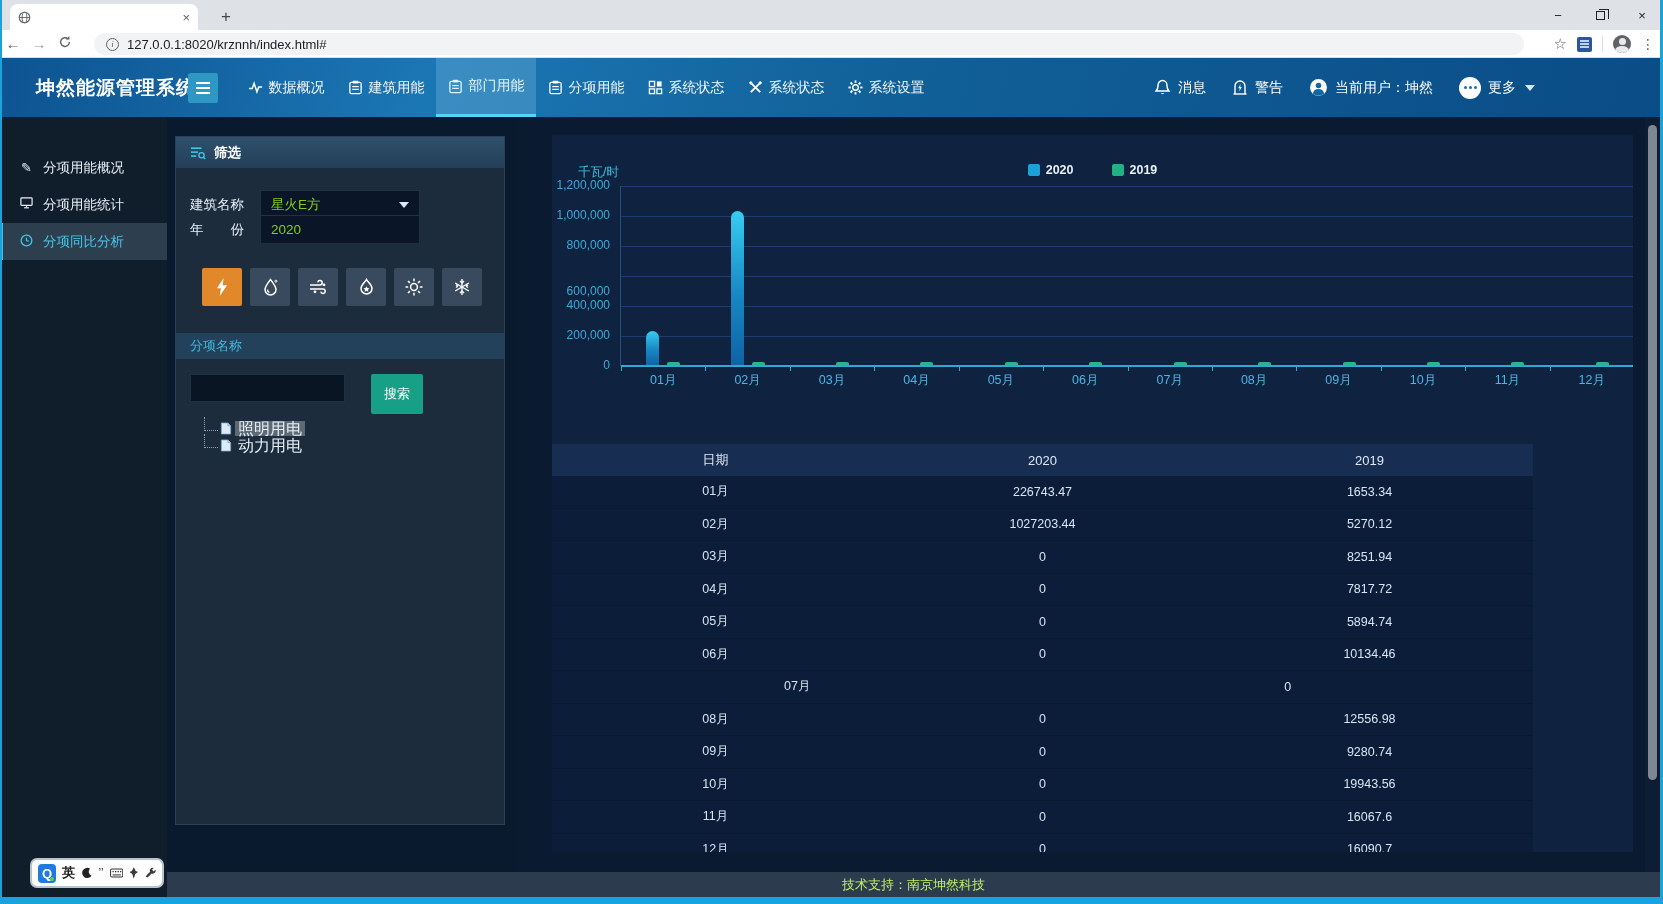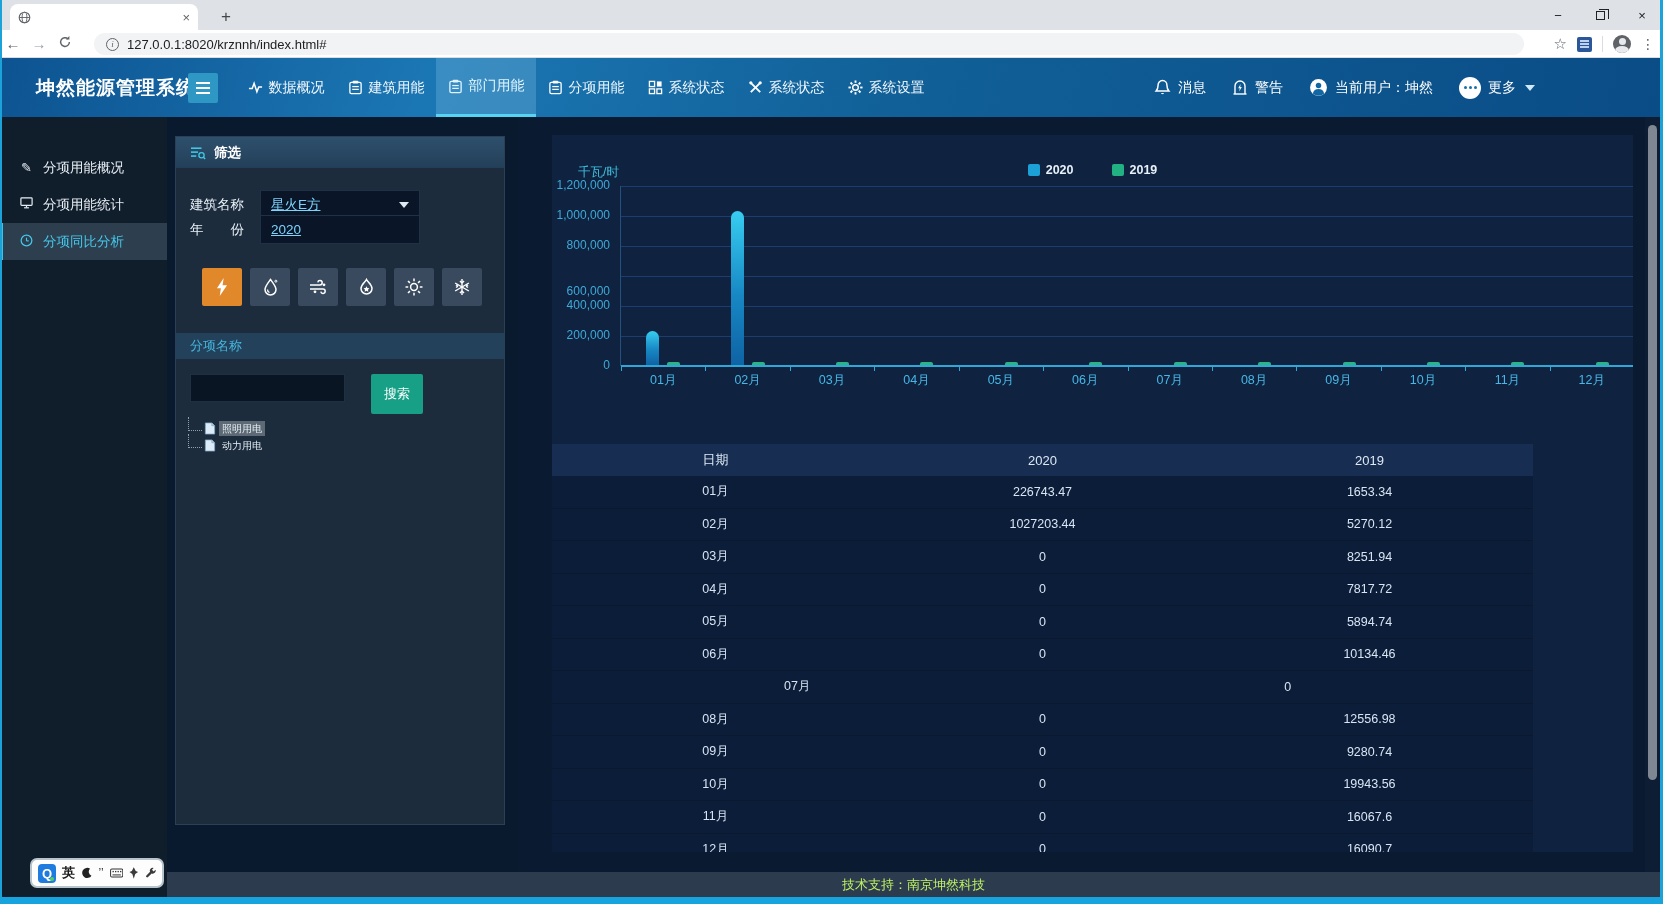--- a/index.html
+++ b/index.html
@@ -74,37 +74,37 @@
   .side-item.active { background:#2d3e4f; border-left:3px solid #39c6e6; padding-left:16px; color:#46c8ea; }
   .side-item .si { width:15px; text-align:center; font-size:13px; }
 
   
   .filter { position:absolute; left:175px; top:136px; width:330px; height:689px; background:#1c2c3d;
     border:1px solid #2b3f55; }
   .filter-head { height:31px; background:linear-gradient(180deg,#2e506d,#233f58); display:flex;
     align-items:center; gap:8px; padding-left:14px; color:#fff; font-size:13.5px; font-weight:bold; }
   .frow { position:absolute; left:14px; display:flex; align-items:center; color:#e9f1f8; font-size:13.5px; }
   .frow .flabel { width:70px; white-space:pre; }
-  .fld { width:160px; height:29px; background:#0a1627; border:1px solid #1e3147; color:#7dd3fc;
-    font-size:13.5px; padding:0 10px; display:flex; align-items:center;text-decoration:underline; }
+  .fld { width:160px; height:29px; background:#0a1627; border:1px solid #1e3147; color:#84cc16;
+    font-size:13.5px; padding:0 10px; display:flex; align-items:center; }
   .fld.select { justify-content:space-between; }
   .sel-caret { width:0; height:0; border-left:5px solid transparent; border-right:5px solid transparent;
     border-top:6px solid #dfe9f2; }
   .etype-row { position:absolute; left:26px; top:131px; display:flex; gap:8px; }
   .etype { width:40px; height:38px; background:#394a5e; border-radius:2px; display:flex; align-items:center;
     justify-content:center; color:#fff; cursor:pointer; }
   .etype.active { background:#e1882a; }
   .sect-head { position:absolute; left:0; top:196px; width:328px; height:26px; background:#24415c;
     display:flex; align-items:center; padding-left:14px; color:#45b7dc; font-size:13px; }
   .search-row { position:absolute; left:14px; top:237px; display:flex; gap:26px; }
   .search-input { width:155px; height:28px; background:#0a1524; border:1px solid #203043; color:#eaf3fb;
     font-size:13px; padding:0 8px; }
   .search-btn { width:52px; height:40px; background:#17a086; border:none; color:#fff; font-size:13px;
     border-radius:2px; cursor:pointer; }
-  .tree { position:absolute; left:12px; top:283px; font-size:10px; color:#e6eef6; }
+  .tree { position:absolute; left:28px; top:283px; font-size:16px; color:#e6eef6; }
   .tree-item { display:flex; align-items:center; height:16px; margin-bottom:1px; }
   .tree-elbow { width:14px; height:14px; border-left:1px dotted #8fa0b2; border-bottom:1px dotted #8fa0b2;
     margin-right:2px; margin-top:-8px; }
   .tree-label { padding:0 3px; line-height:15px; }
   .tree-item.selected .tree-label { background:#5d6974; }
   .doc-ico { margin-right:3px; }
 
   
   .content { position:absolute; left:518px; top:117px; width:1127px; height:755px; overflow:hidden; background:#0a1a30; }
   .panel { position:absolute; left:34px; top:18px; width:1081px; height:717px; background:#0f2340; overflow:hidden; }

